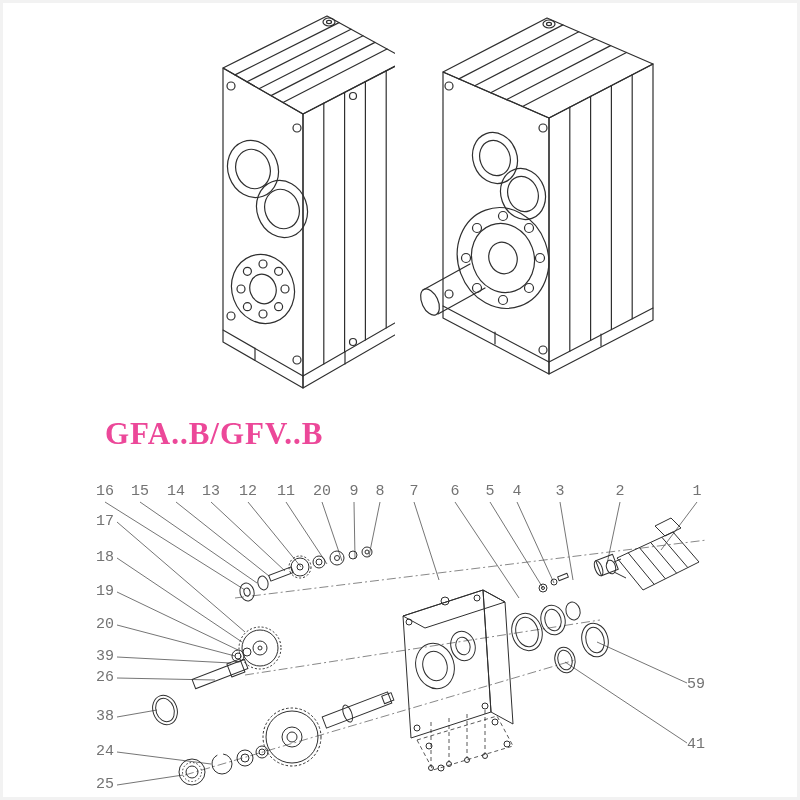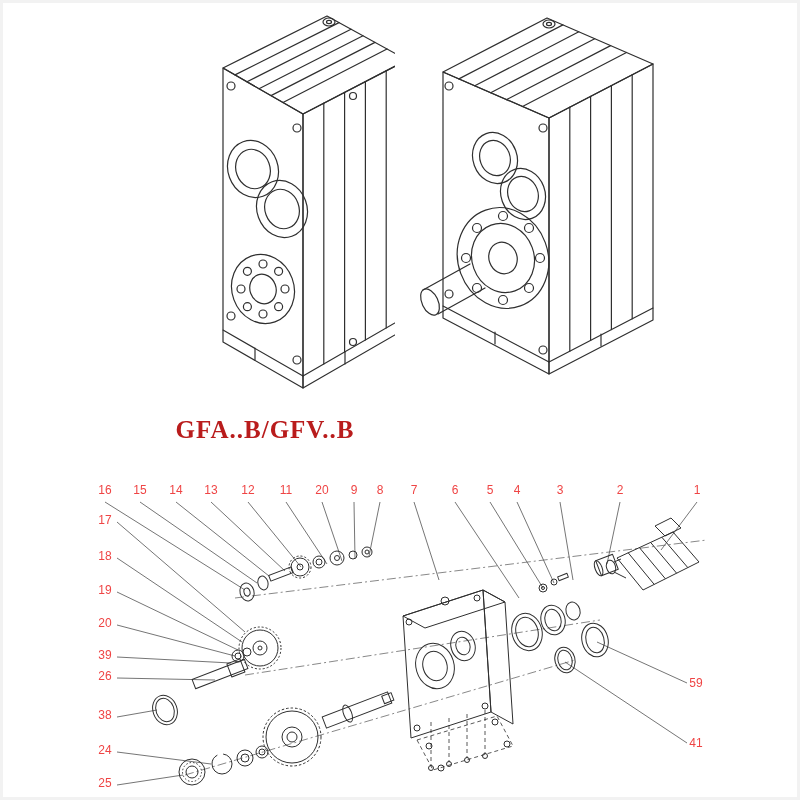--- a/index.html
+++ b/index.html
@@ -5,26 +5,26 @@
   html,body{margin:0;padding:0;background:#ffffff;}
   .page{
     position:relative;width:800px;height:800px;background:#ffffff;overflow:hidden;
     font-family:"Liberation Sans",sans-serif;
     box-shadow:inset 0 0 0 3px #f2f2f2;
   }
   svg{position:absolute;display:block;}
   .model-label{
     position:absolute;
     font-family:"Liberation Serif",serif;
-    font-weight:700;font-size:25px;letter-spacing:1px;color:#b91c1c;
-    text-align:center;white-space:nowrap;
+    font-weight:700;font-size:31px;letter-spacing:1px;color:#ec4899;
+    white-space:nowrap;
   }
   .callout{
     position:absolute;transform:translateX(-50%);
-    font-family:Liberation Sans, sans-serif;font-size:12px;color:#ef4444;
+    font-family:Liberation Mono, monospace;font-size:15px;color:#737373;
     line-height:1;white-space:nowrap;
   }
 </style>
 </head>
 <body>
 
 <div class="page">
 
   <svg style="left:95px;top:4px" width="300" height="392" viewBox="0 0 300 392">
     <g stroke="#2f2f2f" fill="none" stroke-width="1.2" stroke-linejoin="round" stroke-linecap="round">

